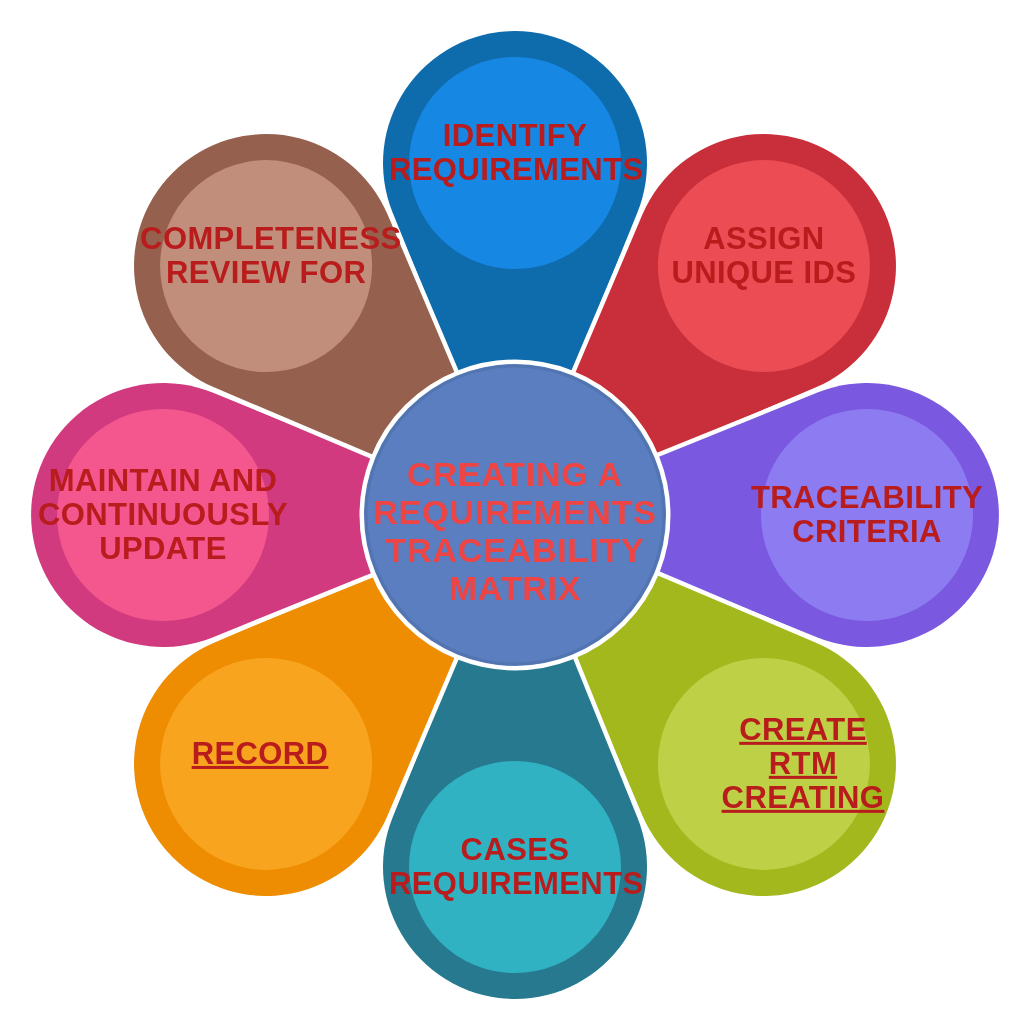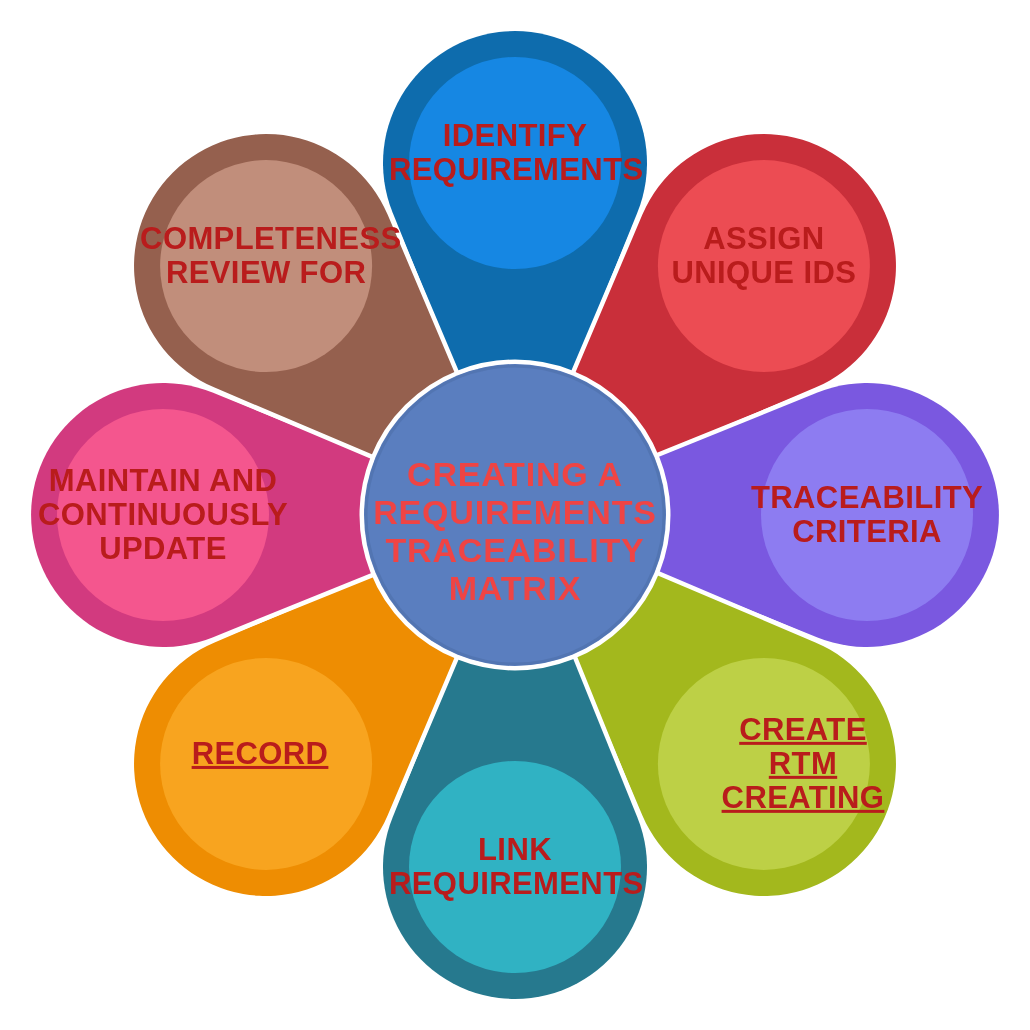--- a/index.html
+++ b/index.html
@@ -66,21 +66,21 @@
       <div class="petal-label" style="left: 867px; top: 515px;">
         <span>TRACEABILITY</span>
         <span>CRITERIA</span>
       </div>
       <div class="petal-label" style="left: 803px; top: 763.902px; text-decoration: underline;">
         <span>CREATE</span>
         <span>RTM</span>
         <span>CREATING</span>
       </div>
       <div class="petal-label" style="left: 515px; top: 867px;">
-        <span>LINK</span>
+        <span>CASES</span>
         <span>REQUIREMENTS</span>
       </div>
       <div class="petal-label" style="left: 260px; top: 753.902px; text-decoration: underline;">
         <span>RECORD</span>
       </div>
       <div class="petal-label" style="left: 163px; top: 515px;">
         <span>MAINTAIN AND</span>
         <span>CONTINUOUSLY</span>
         <span>UPDATE</span>
       </div>

